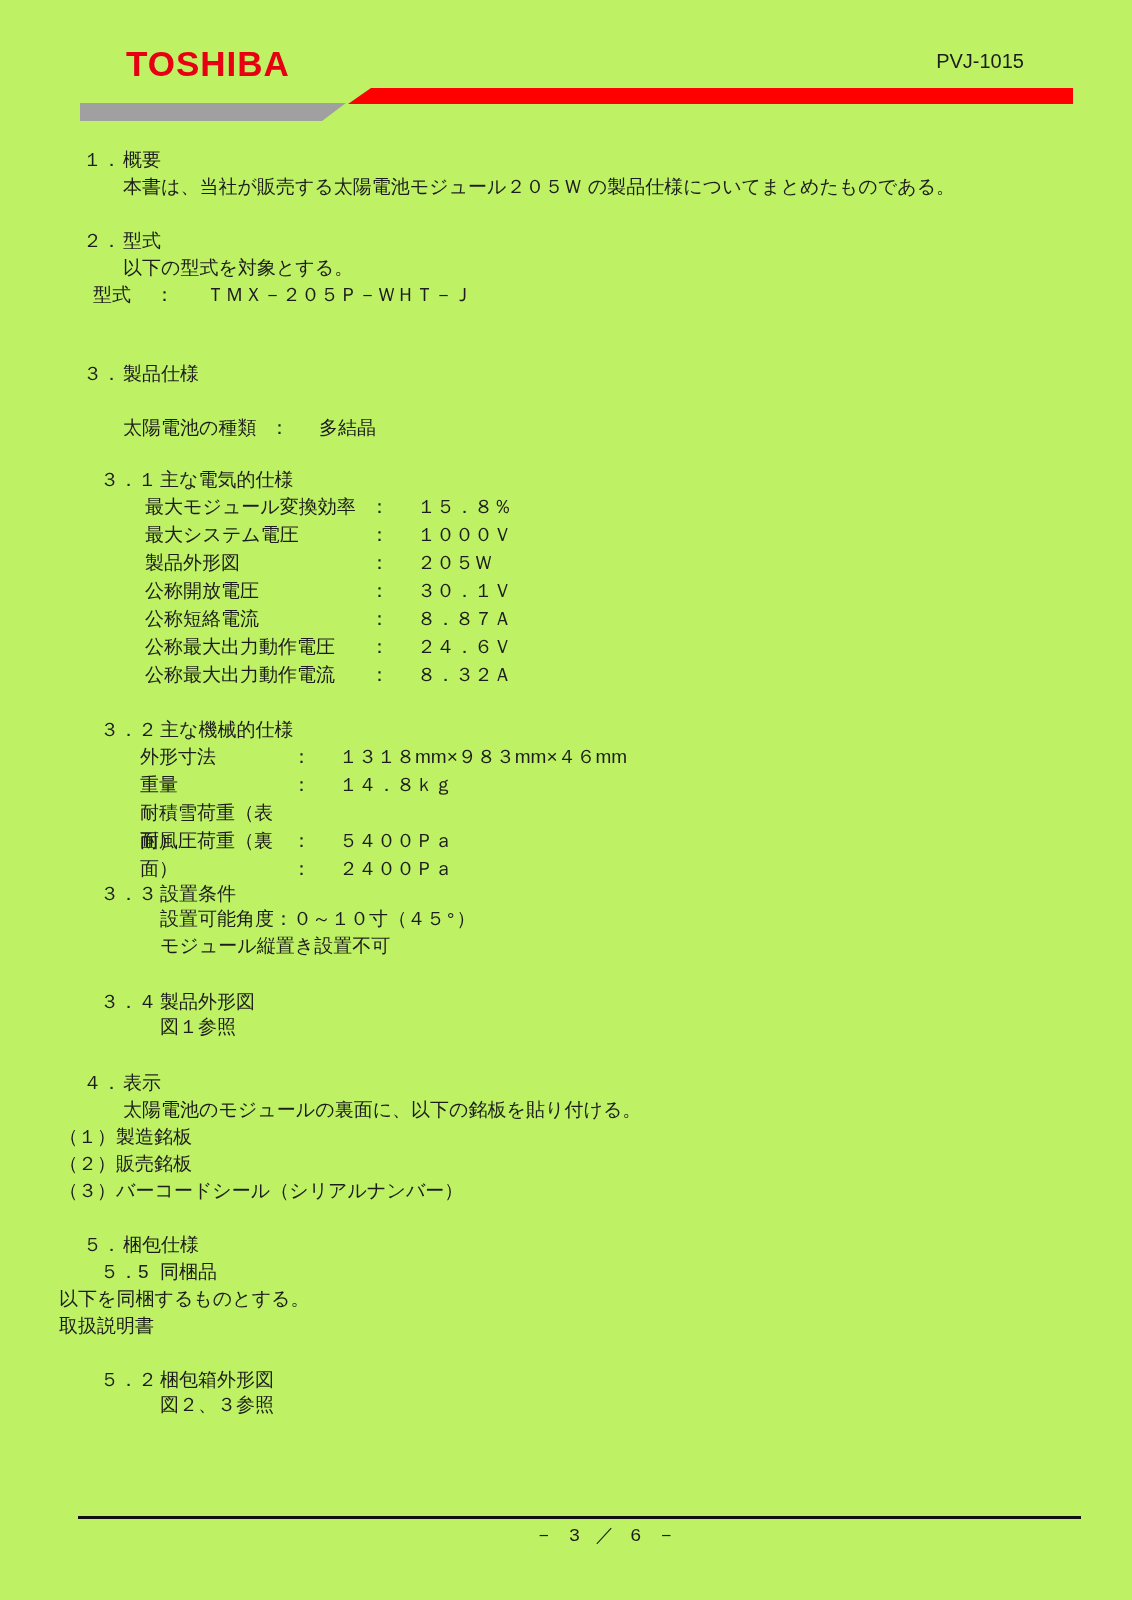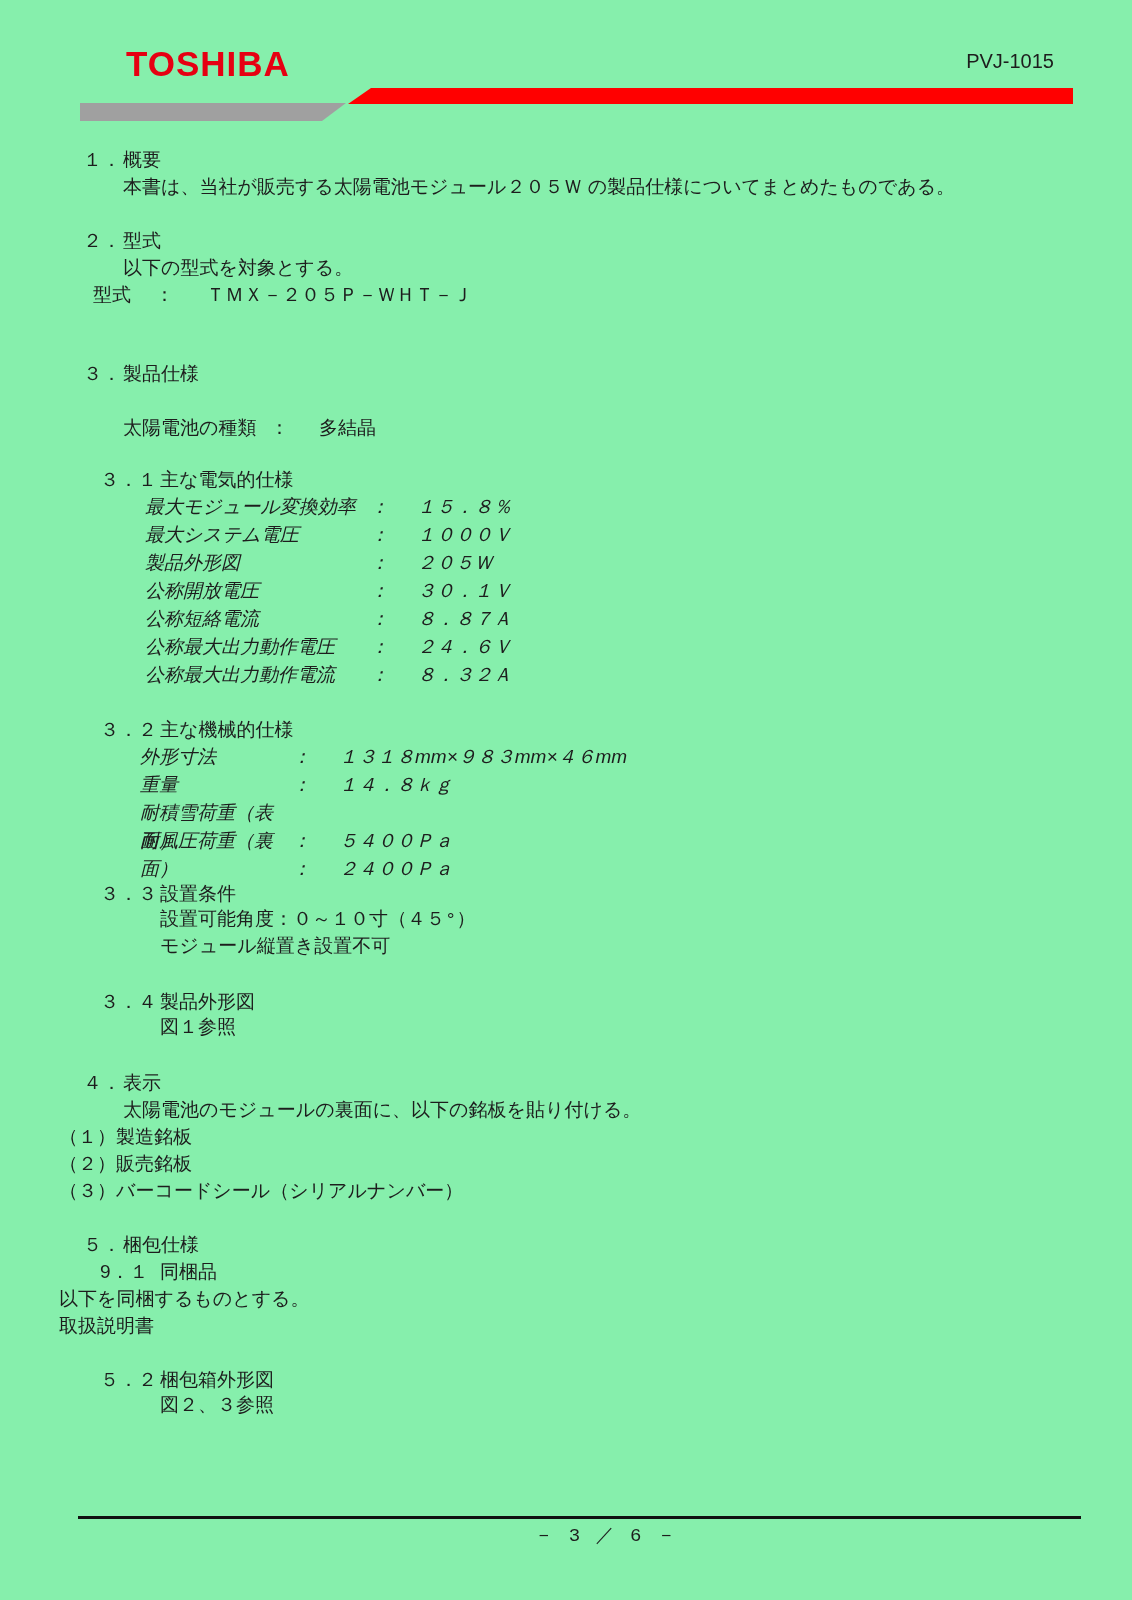--- a/index.html
+++ b/index.html
@@ -1,41 +1,41 @@
 <!DOCTYPE html>
 <html><head>
 <meta charset="utf-8">
 <style>
   * { margin:0; padding:0; box-sizing:border-box; }
   html,body { background:#ffffff; }
   .page {
     position:relative;
     width:1132px; height:1600px;
     margin:0 auto;
-    background:#86efac;
+    background:#bef264;
     font-family:"Liberation Sans","DejaVu Sans",sans-serif;
     color:#1d1d1d;
     font-size:19px;
     overflow:hidden;
   }
   
   .logo {
     position:absolute; left:126px; top:44px;
     font-size:35px; font-weight:bold; letter-spacing:1px;
     color:#e60012;
   }
   .doc-code {
-    position:absolute; right:78px; top:50px;
+    position:absolute; right:108px; top:50px;
     font-size:20px; color:#1d1d1d;
   }
   .swoosh { position:absolute; left:0; top:88px; width:1132px; height:40px; }
   
   .content { position:absolute; top:146px; left:0; width:1132px; }
   .line { height:27px; line-height:27px; white-space:nowrap; }
-  .rline { height:28px; line-height:28px;font-style:italic; }
+  .rline { height:28px; line-height:28px; }
   .gap-s { margin-top:27px; }
   .gap-m { margin-top:52px; }
   .gap-xs { margin-top:25px; }
   
   .h-main { padding-left:83px; }
   .h-main .num { display:inline-block; width:40px; }
   .h-sub { padding-left:100px; }
   .h-sub .num { display:inline-block; width:60px; }
   
   .ind-a { padding-left:123px; }
@@ -157,21 +157,21 @@
     </div>
     <div class="line ind-a">太陽電池のモジュールの裏面に、以下の銘板を貼り付ける。</div>
     <div class="line ind-c">（１）製造銘板</div>
     <div class="line ind-c">（２）販売銘板</div>
     <div class="line ind-c">（３）バーコードシール（シリアルナンバー）</div>
 
     <div class="line h-main gap-s">
       <span class="num">５．</span><span>梱包仕様</span>
     </div>
     <div class="line h-sub">
-      <span class="num">9．１</span><span>同梱品</span>
+      <span class="num">５．5</span><span>同梱品</span>
     </div>
     <div class="line ind-c">以下を同梱するものとする。</div>
     <div class="line ind-c">取扱説明書</div>
 
     <div class="line h-sub gap-s">
       <span class="num">５．２</span><span>梱包箱外形図</span>
     </div>
     <div class="line ind-b">図２、３参照</div>
 
   </div>

